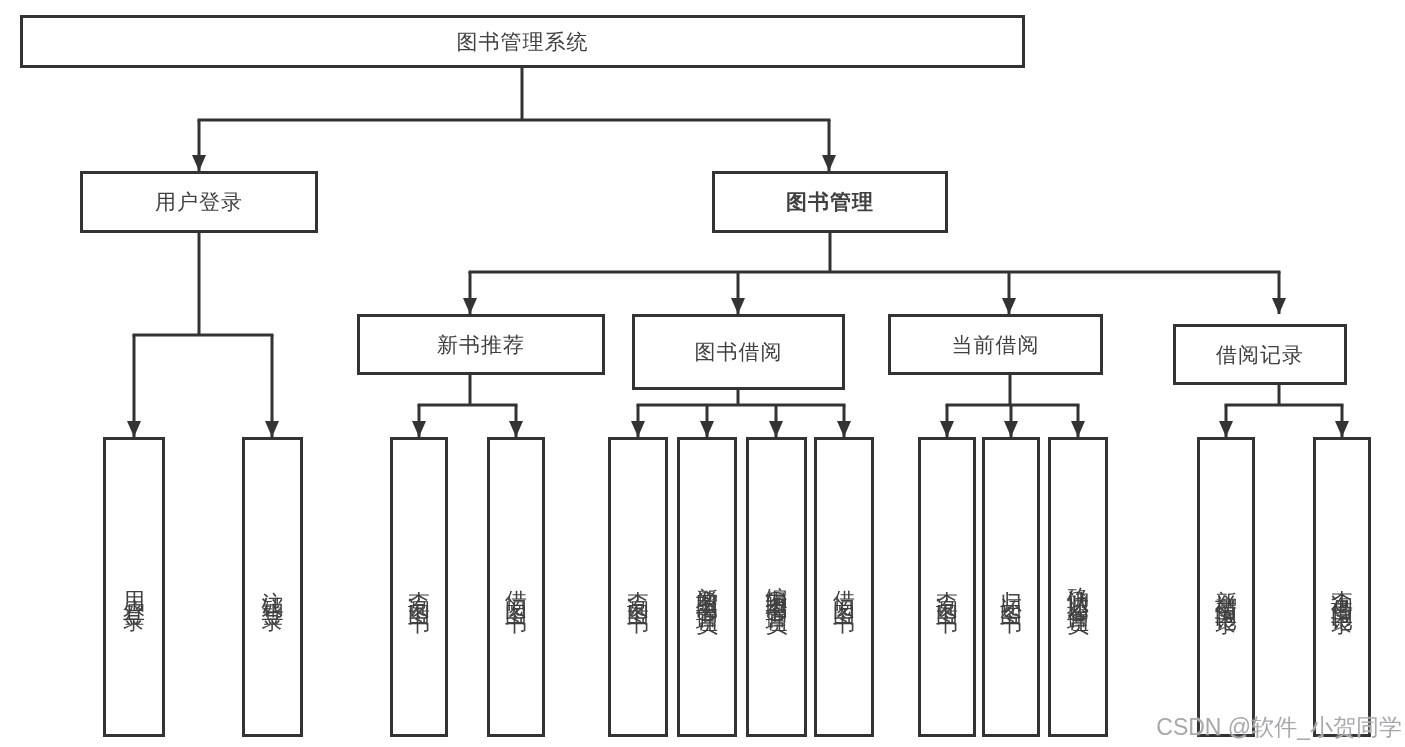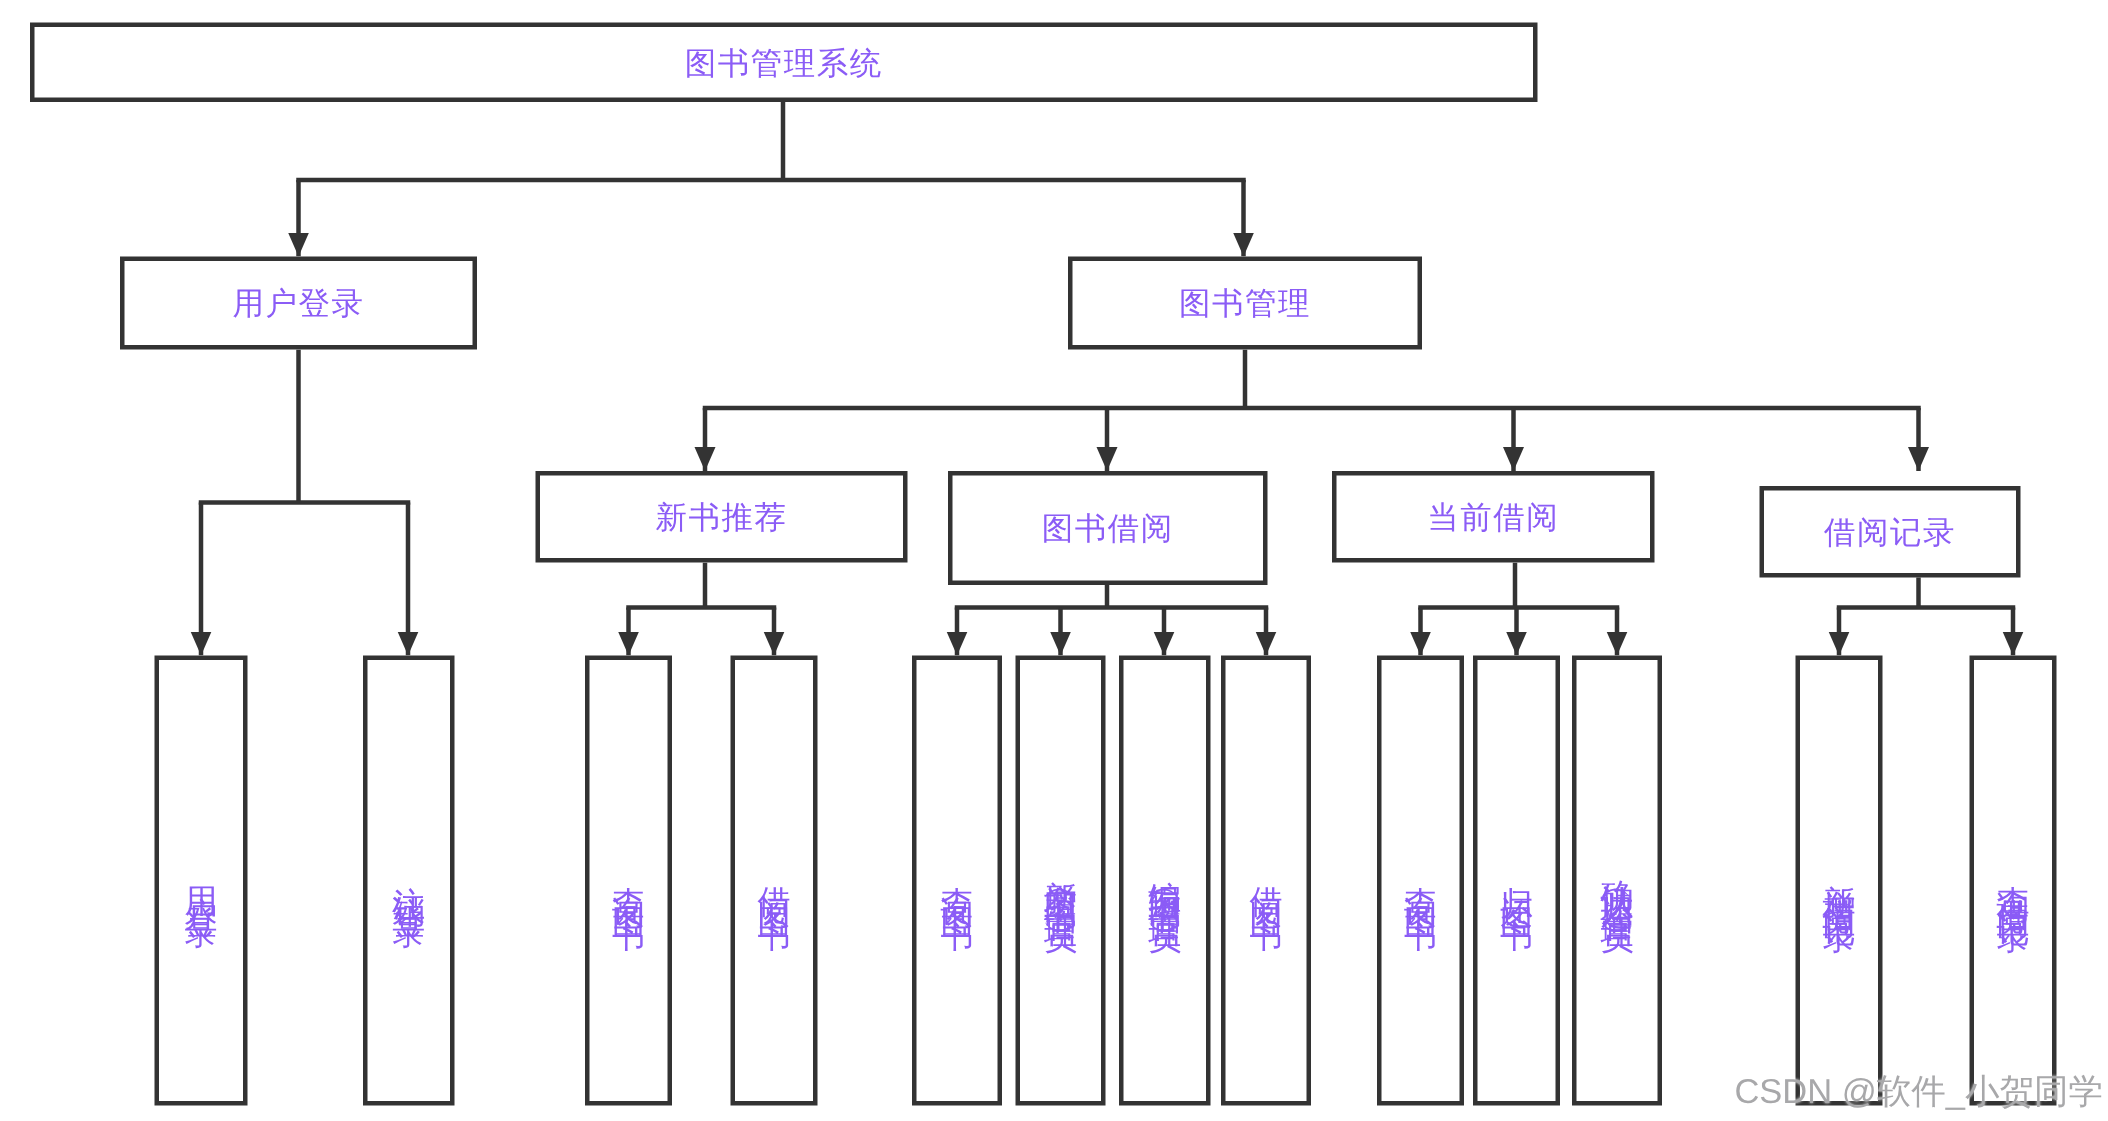--- a/index.html
+++ b/index.html
@@ -18,37 +18,37 @@
     pointer-events: none;
   }
   .box {
     position: absolute;
     box-sizing: border-box;
     border: 3px solid #333333;
     background: #ffffff;
     display: flex;
     align-items: center;
     justify-content: center;
-    color: #8b5cf6;
+    color: #404040;
     font-size: 21px;
     letter-spacing: 1px;
     z-index: 2;
   }
   .vbox {
     writing-mode: vertical-rl;
     text-orientation: mixed;
     font-size: 22px;
     letter-spacing: 7px;
     line-height: 1;
     padding: 4px 0;
   }
   
   .n-root        { left: 20px;   top: 15px;  width: 1005px; height: 53px; }
   .n-user-login  { left: 80px;   top: 171px; width: 238px;  height: 62px; }
-  .n-book-mgmt   { left: 712px;  top: 171px; width: 236px;  height: 62px; }
+  .n-book-mgmt   { left: 712px;  top: 171px; width: 236px;  height: 62px; font-weight: bold; }
   .n-new-rec     { left: 357px;  top: 314px; width: 248px;  height: 61px; }
   .n-borrow      { left: 632px;  top: 314px; width: 213px;  height: 76px; }
   .n-current     { left: 888px;  top: 314px; width: 215px;  height: 61px; }
   .n-records     { left: 1173px; top: 324px; width: 174px;  height: 61px; }
   .leaf { top: 437px; height: 300px; }
   .l-1  { left: 103px;  width: 62px; }
   .l-2  { left: 242px;  width: 61px; }
   .l-3  { left: 390px;  width: 58px; }
   .l-4  { left: 487px;  width: 58px; }
   .l-5  { left: 608px;  width: 60px; }

